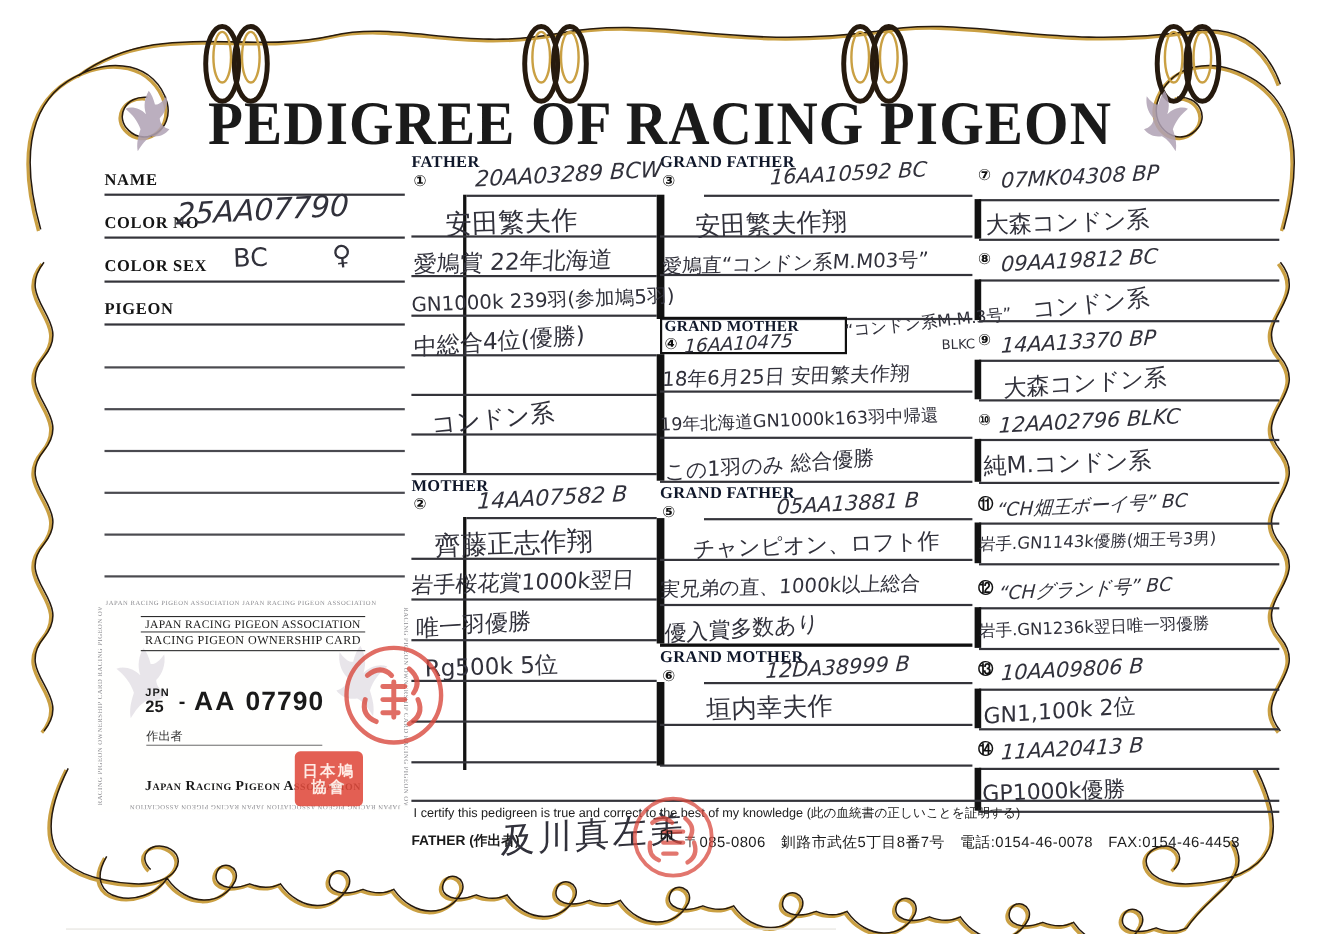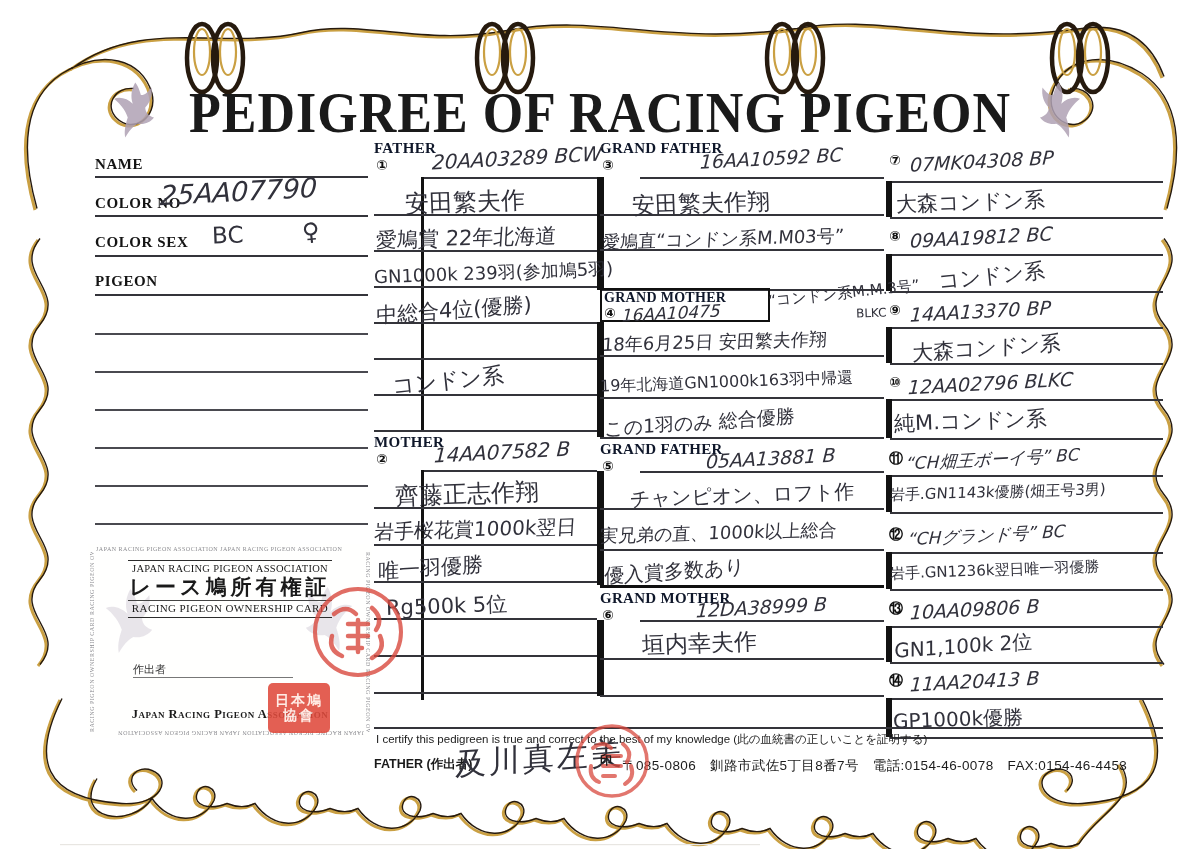--- a/index.html
+++ b/index.html
@@ -262,24 +262,32 @@
   <div class="abs micro microv" style="right:1px;top:8px;text-transform:uppercase;">Racing Pigeon Ownership Card Racing Pigeon Ownership Card</div>
   <svg class="abs" style="left:12px;top:42px;opacity:.65" width="58" height="70">
       <use href="#bird" fill="#ddd8e0"></use>
     </svg>
   <svg class="abs" style="right:14px;top:40px;opacity:.65;transform:scaleX(-1)" width="58" height="70">
       <use href="#bird" fill="#ddd8e0"></use>
     </svg>
 
   <div class="abs" style="left:40px;top:16px;width:204px;border-top:1.5px solid #2c2c2c;border-bottom:1.5px solid #2c2c2c;padding:2px 0 3px 0;text-align:center;">
     <div style="font-size:10.5px;letter-spacing:.3px;">JAPAN RACING PIGEON ASSOCIATION</div>
-    <div style="font-family:'Liberation Sans',sans-serif;font-weight:bold;font-size:21px;letter-spacing:4px;line-height:26px;">レース鳩所有権証</div>
     <div style="font-size:11px;letter-spacing:.4px;border-top:1px solid #444;padding-top:1px;">RACING PIGEON OWNERSHIP CARD</div>
   </div>
 
+  <div class="abs" style="left:44px;top:80px;display:flex;align-items:center;gap:8px;">
+    <div style="text-align:left;">
+      <div class="sans" style="font-size:10px;font-weight:bold;letter-spacing:1px;line-height:10px;">JPN</div>
+      <div class="sans" style="font-size:15px;font-weight:bold;line-height:14px;">25</div>
+    </div>
+    <div class="sans" style="font-size:18px;font-weight:bold;">-</div>
+    <div class="sans" style="font-size:24px;font-weight:bold;letter-spacing:2px;">AA</div>
+    <div class="sans" style="font-size:24px;font-weight:bold;letter-spacing:1px;">07790</div>
+  </div>
 
   <div class="abs" style="left:45px;top:118px;font-family:'Liberation Sans',sans-serif;font-size:11px;color:#333;">作出者</div>
   <div class="hline thin" style="left:45px;top:133px;width:160px;height:1px;background:#777;"></div>
 
 
   <div class="abs" style="left:0;top:163px;width:284px;text-align:center;font-weight:bold;font-size:12.5px;font-variant:small-caps;letter-spacing:.5px;">Japan Racing Pigeon Association</div>
 </div>
 
 <div class="stampbox">
   <div>日本鳩</div>

